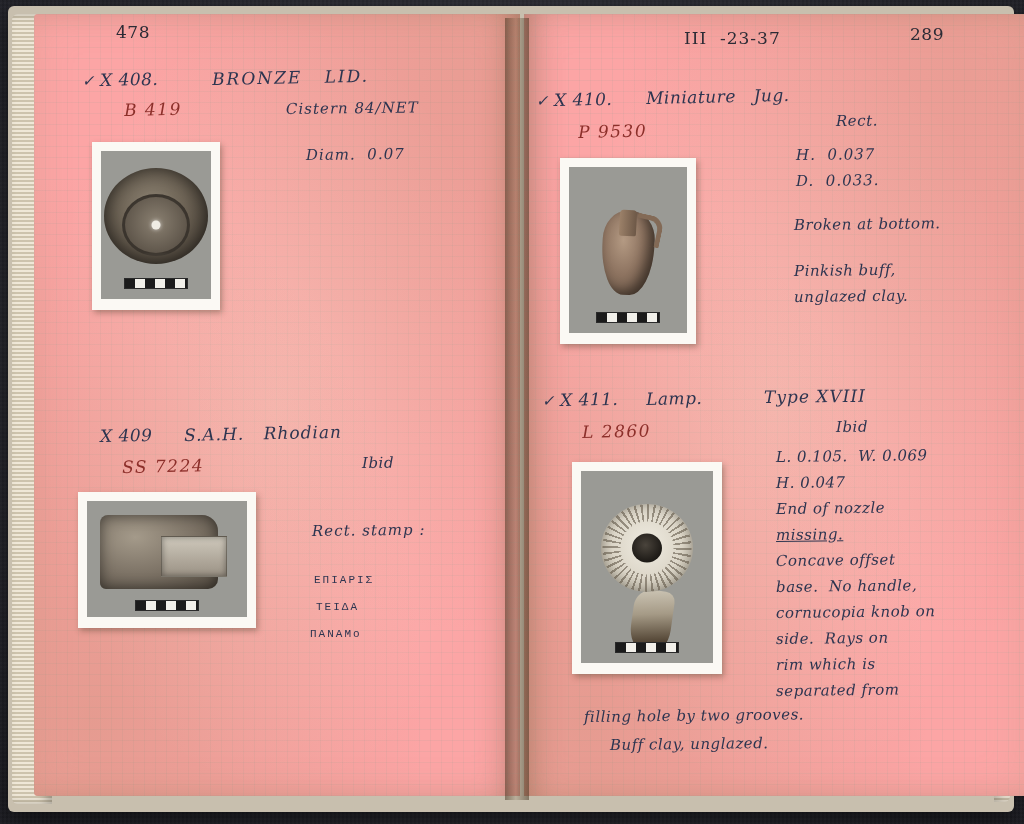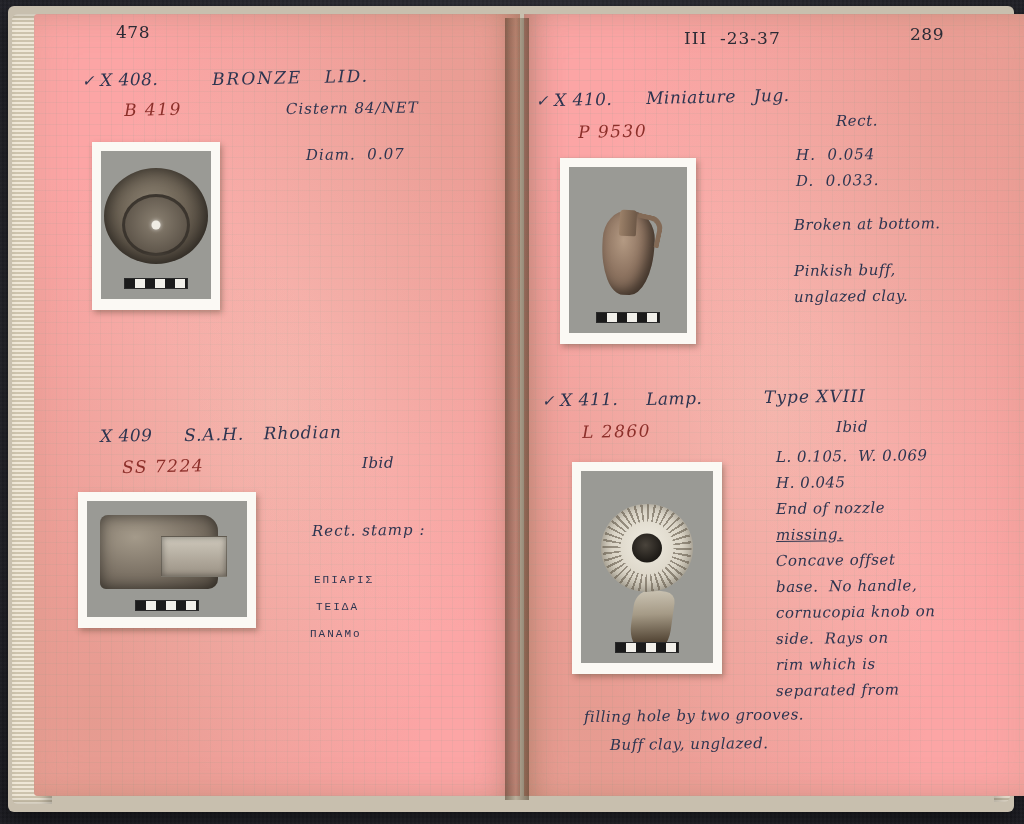--- a/index.html
+++ b/index.html
@@ -260,21 +260,21 @@
       <div class="stain"></div>
 
       <div class="hw blk sz-lg" style="left:160px;top:14px;letter-spacing:1px;text-decoration:none;">III  -23-37</div>
       <div class="hw blk sz-lg" style="left:386px;top:10px;">289</div>
 
       <div class="hw sz-md tilt" style="left:12px;top:78px;">✓</div>
       <div class="hw sz-lg tilt" style="left:30px;top:76px;">X 410.</div>
       <div class="hw sz-lg tilt" style="left:122px;top:74px;letter-spacing:.5px;">Miniature   Jug.</div>
       <div class="hw red sz-lg tilt" style="left:54px;top:108px;letter-spacing:1.5px;">P 9530</div>
       <div class="hw sz-md tilt2" style="left:312px;top:98px;">Rect.</div>
-      <div class="hw sz-md tilt2" style="left:272px;top:132px;letter-spacing:1px;">H.  0.054</div>
+      <div class="hw sz-md tilt2" style="left:272px;top:132px;letter-spacing:1px;">H.  0.037</div>
       <div class="hw sz-md tilt2" style="left:272px;top:158px;letter-spacing:1px;">D.  0.033.</div>
       <div class="hw sz-md tilt2" style="left:270px;top:202px;">Broken at bottom.</div>
       <div class="hw sz-md tilt2" style="left:270px;top:248px;">Pinkish buff,</div>
       <div class="hw sz-md tilt2" style="left:270px;top:274px;">unglazed clay.</div>
 
       <div class="photo" style="left:36px;top:144px;width:118px;height:166px;">
         <div class="img jug-img">
           <div class="jug-body"></div>
           <div class="jug-neck"></div>
           <div class="jug-handle"></div>
@@ -283,21 +283,21 @@
       </div>
 
       <div class="hw sz-md tilt" style="left:18px;top:378px;">✓</div>
       <div class="hw sz-lg tilt" style="left:36px;top:376px;">X 411.</div>
       <div class="hw sz-lg tilt" style="left:122px;top:375px;">Lamp.</div>
       <div class="hw sz-lg tilt2" style="left:240px;top:373px;letter-spacing:1px;">Type XVIII</div>
       <div class="hw red sz-lg tilt" style="left:58px;top:408px;letter-spacing:1.5px;">L 2860</div>
       <div class="hw sz-md tilt2" style="left:312px;top:404px;">Ibid</div>
 
       <div class="hw sz-md tilt2" style="left:252px;top:434px;letter-spacing:.5px;">L. 0.105.  W. 0.069</div>
-      <div class="hw sz-md tilt2" style="left:252px;top:460px;letter-spacing:.5px;">H. 0.045</div>
+      <div class="hw sz-md tilt2" style="left:252px;top:460px;letter-spacing:.5px;">H. 0.047</div>
 
       <div class="hw sz-md tilt2" style="left:252px;top:486px;">End of nozzle</div>
       <div class="hw sz-md tilt2" style="left:252px;top:512px;text-decoration:underline;">missing.</div>
       <div class="hw sz-md tilt2" style="left:252px;top:538px;">Concave offset</div>
       <div class="hw sz-md tilt2" style="left:252px;top:564px;">base.  No handle,</div>
       <div class="hw sz-md tilt2" style="left:252px;top:590px;">cornucopia knob on</div>
       <div class="hw sz-md tilt2" style="left:252px;top:616px;">side.  Rays on</div>
       <div class="hw sz-md tilt2" style="left:252px;top:642px;">rim which is</div>
       <div class="hw sz-md tilt2" style="left:252px;top:668px;">separated from</div>
       <div class="hw sz-md tilt2" style="left:60px;top:694px;">filling hole by two grooves.</div>

